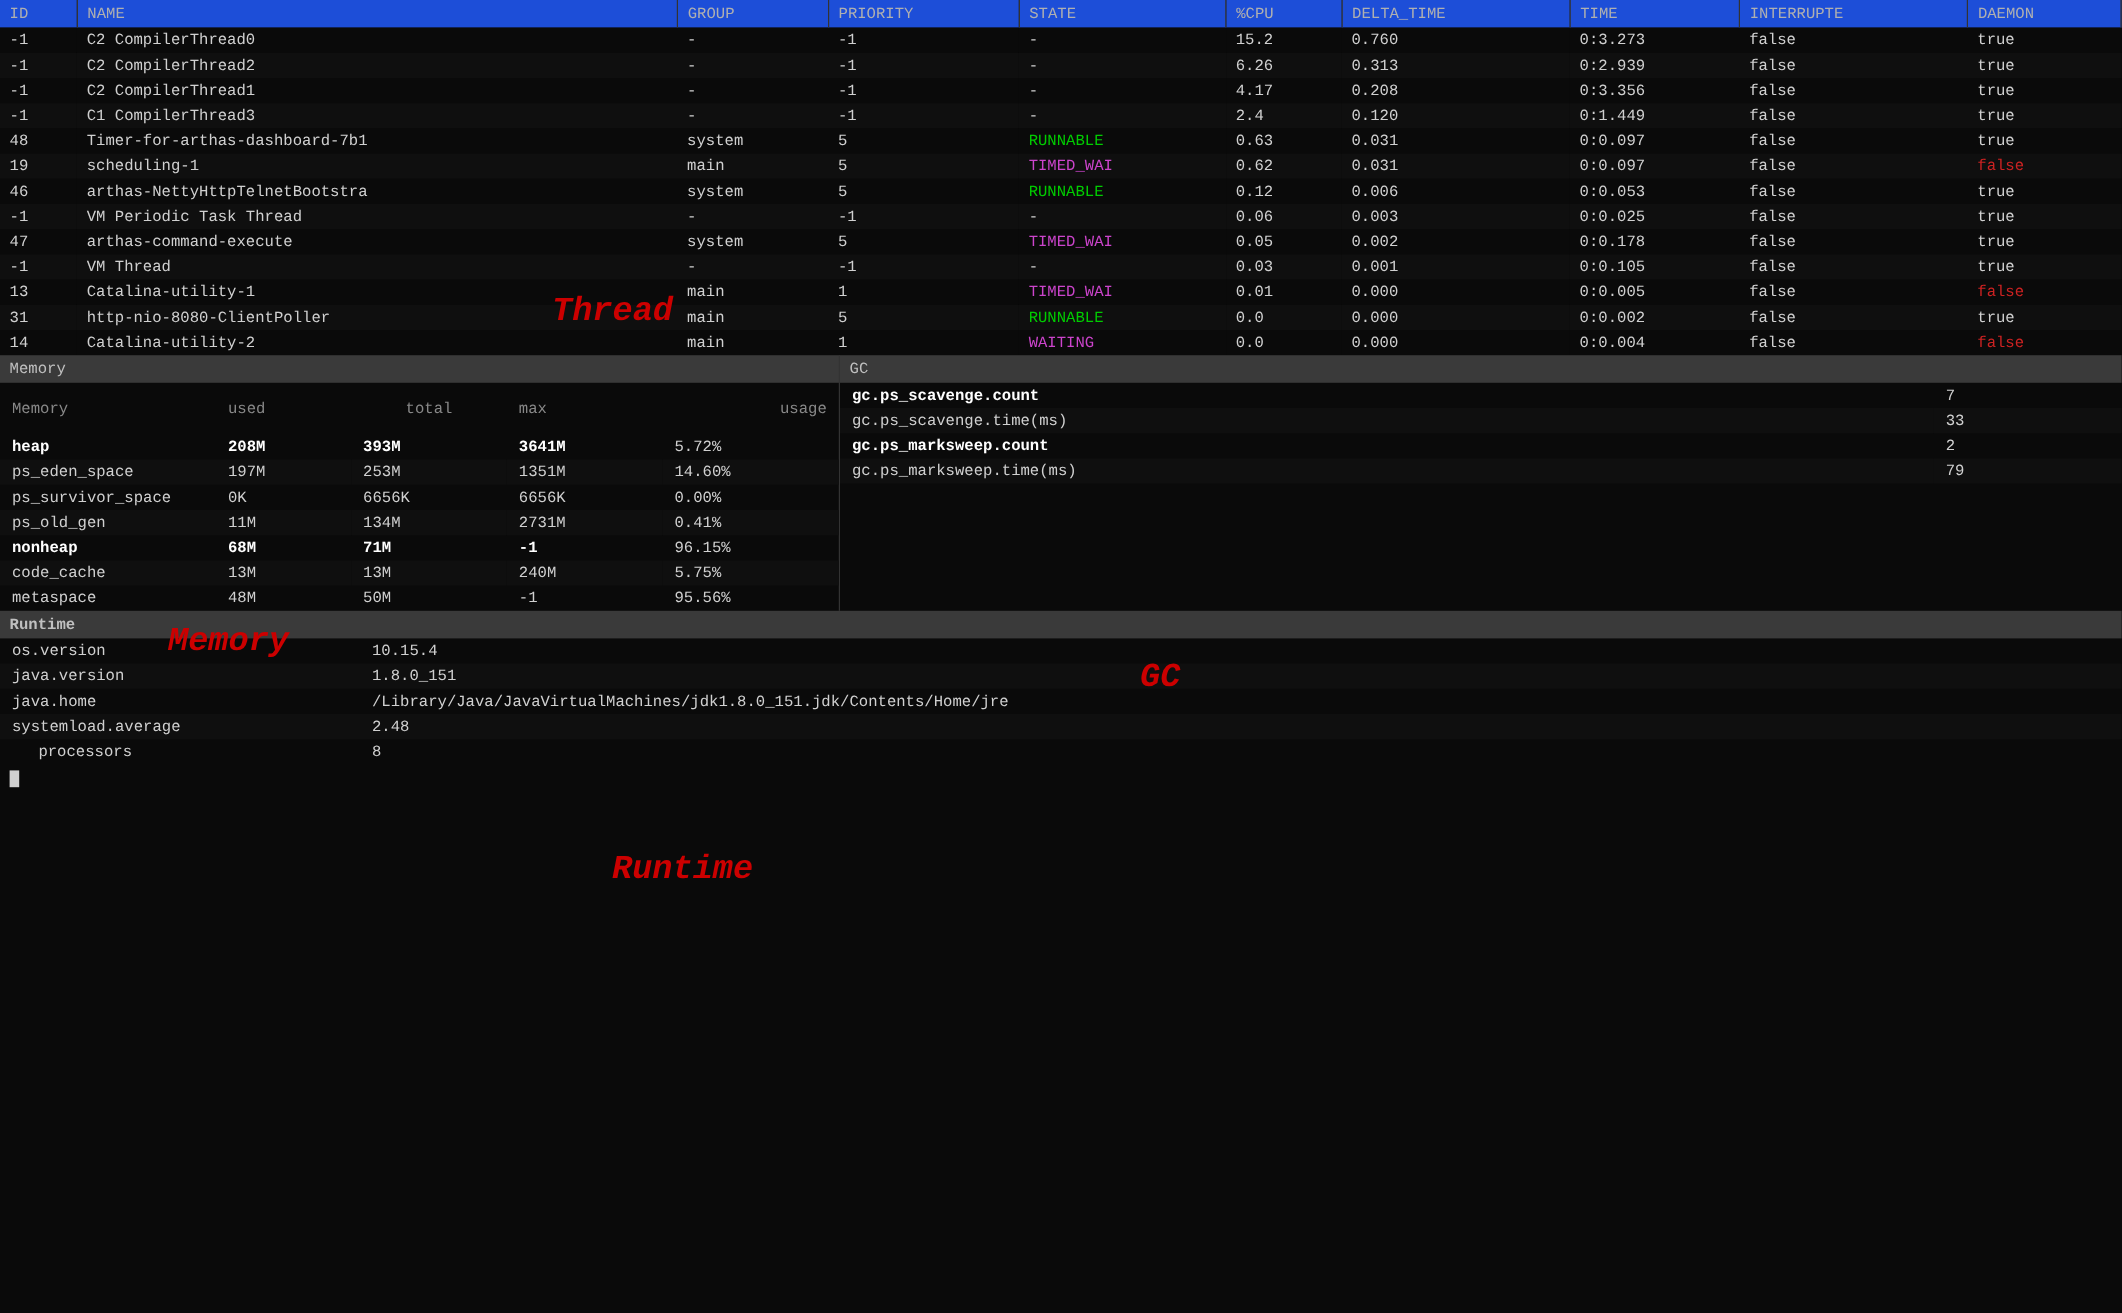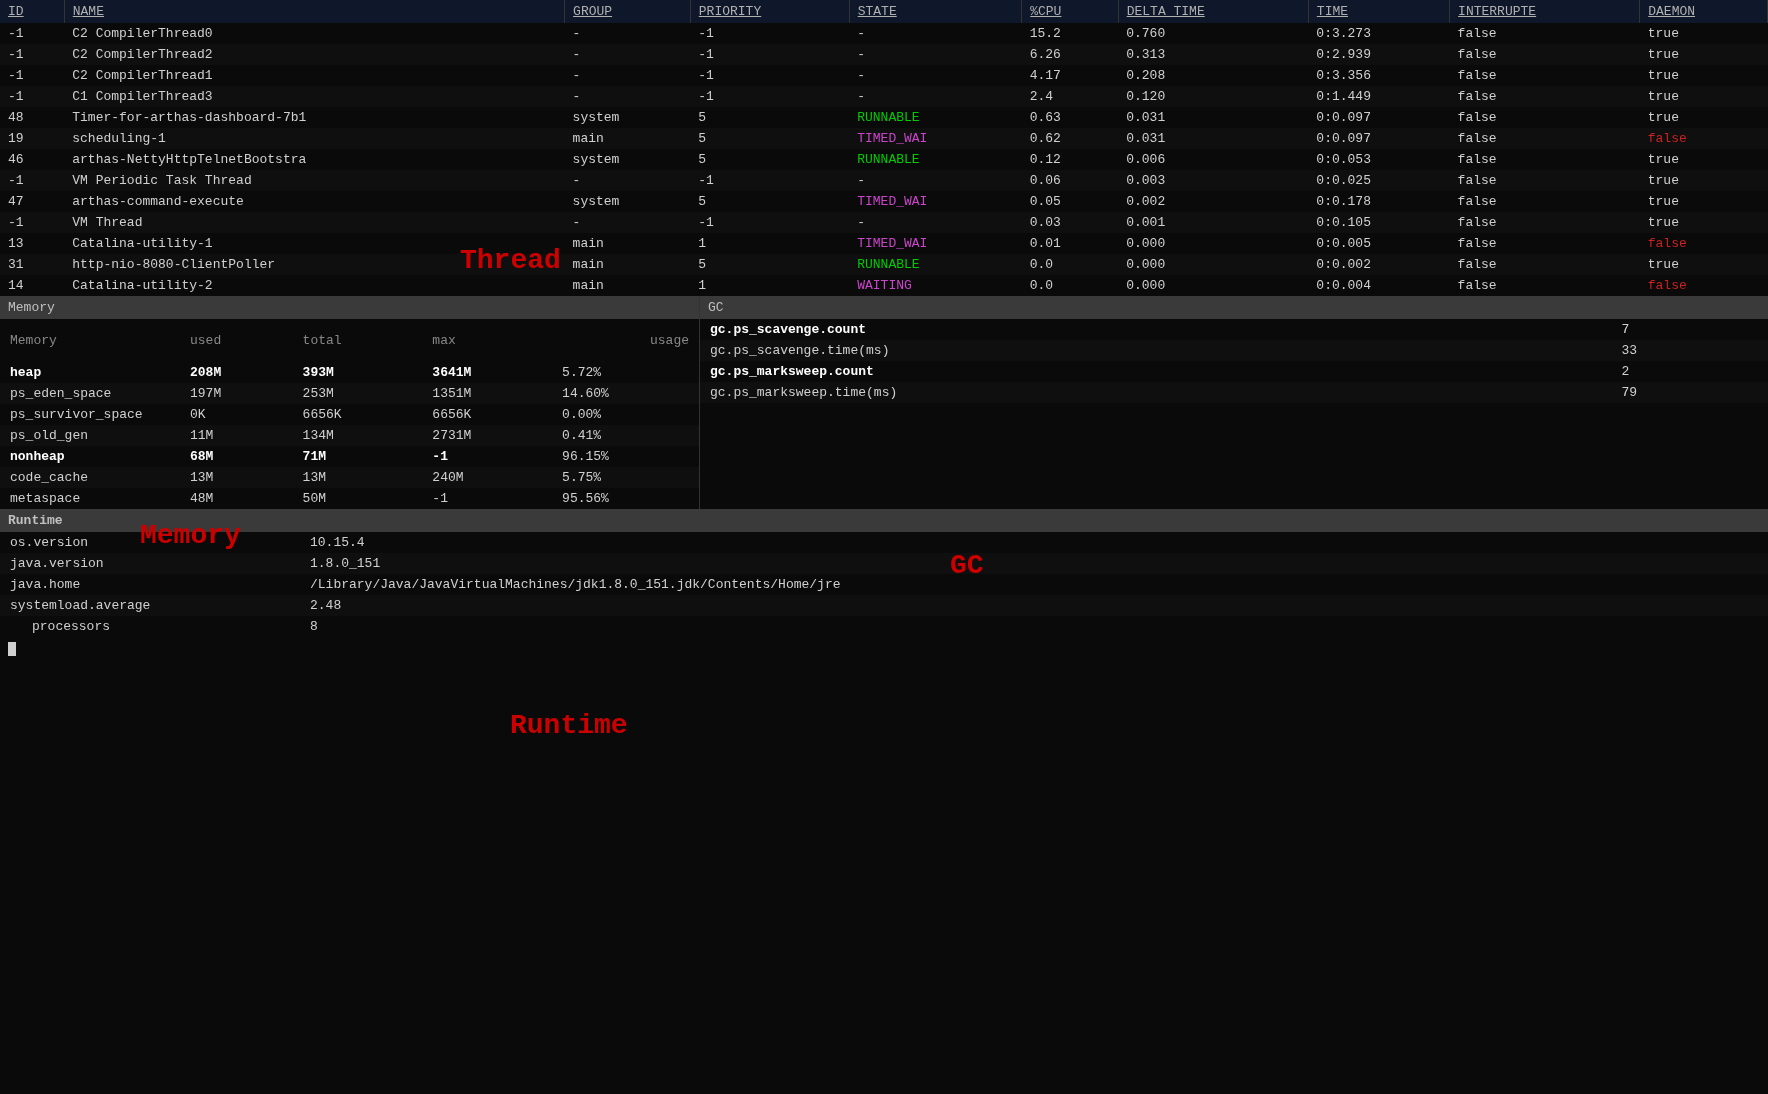--- a/index.html
+++ b/index.html
@@ -12,23 +12,22 @@
       min-height: 1094px;
       overflow: hidden;
     }
 
     
     .thread-table {
       width: 100%;
       border-collapse: collapse;
     }
     .thread-table thead tr {
-      background: #0f172a;
+      background: #1d4ed8;
       color: #b0b0b0;
-      text-decoration: underline;
     }
     .thread-table thead th {
       text-align: left;
       padding: 4px 8px;
       font-weight: normal;
       border-right: 1px solid #333;
       white-space: nowrap;
     }
     .thread-table tbody tr {
       background: #0a0a0a;
@@ -103,20 +102,21 @@
     
     .overlay-container {
       position: relative;
     }
     .red-label {
       position: absolute;
       color: #cc0000;
       font-size: 28px;
       font-weight: bold;
       pointer-events: none;
+      font-style: italic;
     }
     #label-thread {
       top: 245px;
       left: 460px;
     }
     #label-memory {
       top: 520px;
       left: 140px;
     }
     #label-gc {
@@ -314,21 +314,21 @@
   </div>
 
   <div class="mem-gc-container">
 
     <div style="flex:0 0 700px; border-right:1px solid #333;">
       <table class="mem-table">
         <thead>
           <tr>
             <th style="text-align:left; padding:3px 10px; color:#888; font-weight:normal; width:180px;">Memory</th>
             <th style="text-align:left; padding:14px 10px; color:#888; font-weight:normal;">used</th>
-            <th style="text-align:left; padding:3px 10px; color:#888; font-weight:normal;">total</th>
+            <th style="text-align:center; padding:3px 10px; color:#888; font-weight:normal;">total</th>
             <th style="text-align:left; padding:3px 10px; color:#888; font-weight:normal;">max</th>
             <th style="text-align:right; padding:3px 10px; color:#888; font-weight:normal;">usage</th>
           </tr>
         </thead>
         <tbody id="memory-tbody">
             <tr>
               <td style="font-weight: bold; color: rgb(255, 255, 255);">heap</td>
               <td style="font-weight: bold; color: rgb(255, 255, 255);">208M</td>
               <td style="font-weight: bold; color: rgb(255, 255, 255);">393M</td>
               <td style="font-weight: bold; color: rgb(255, 255, 255);">3641M</td>

